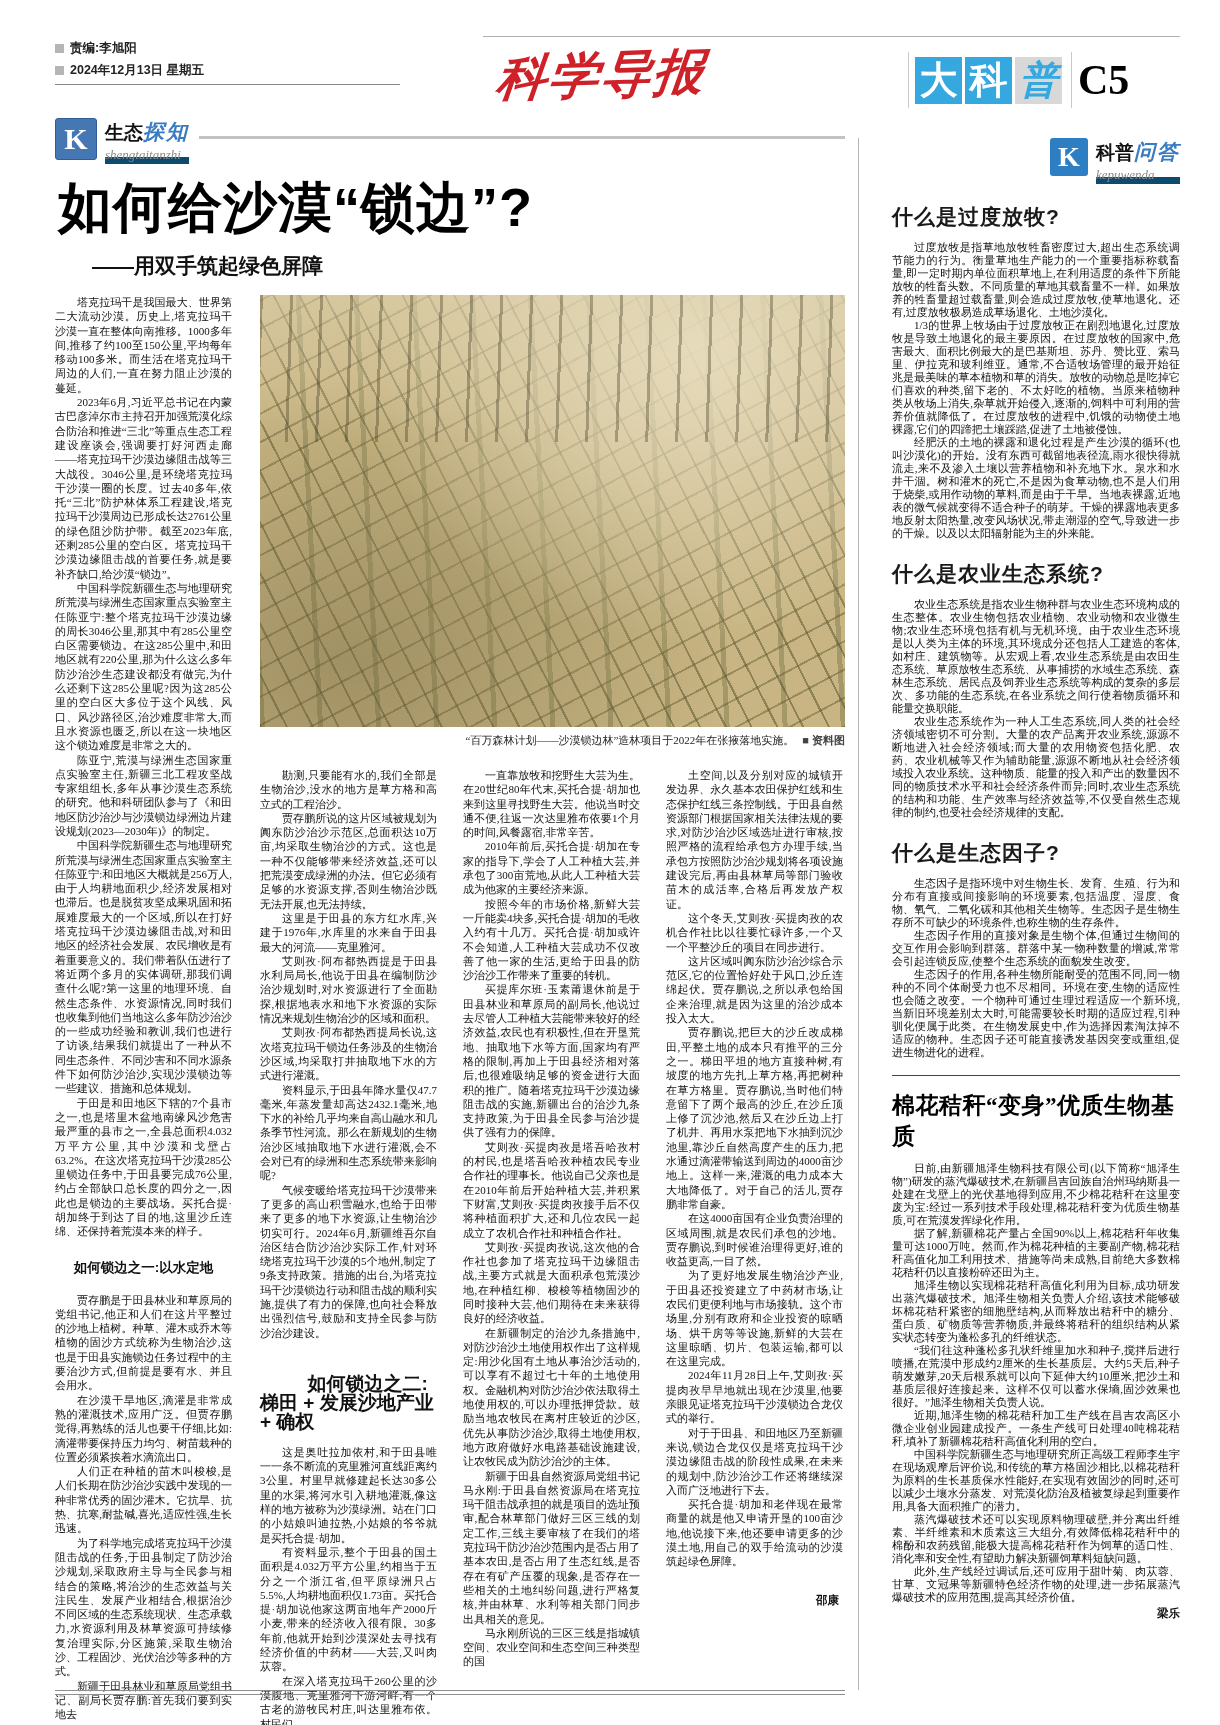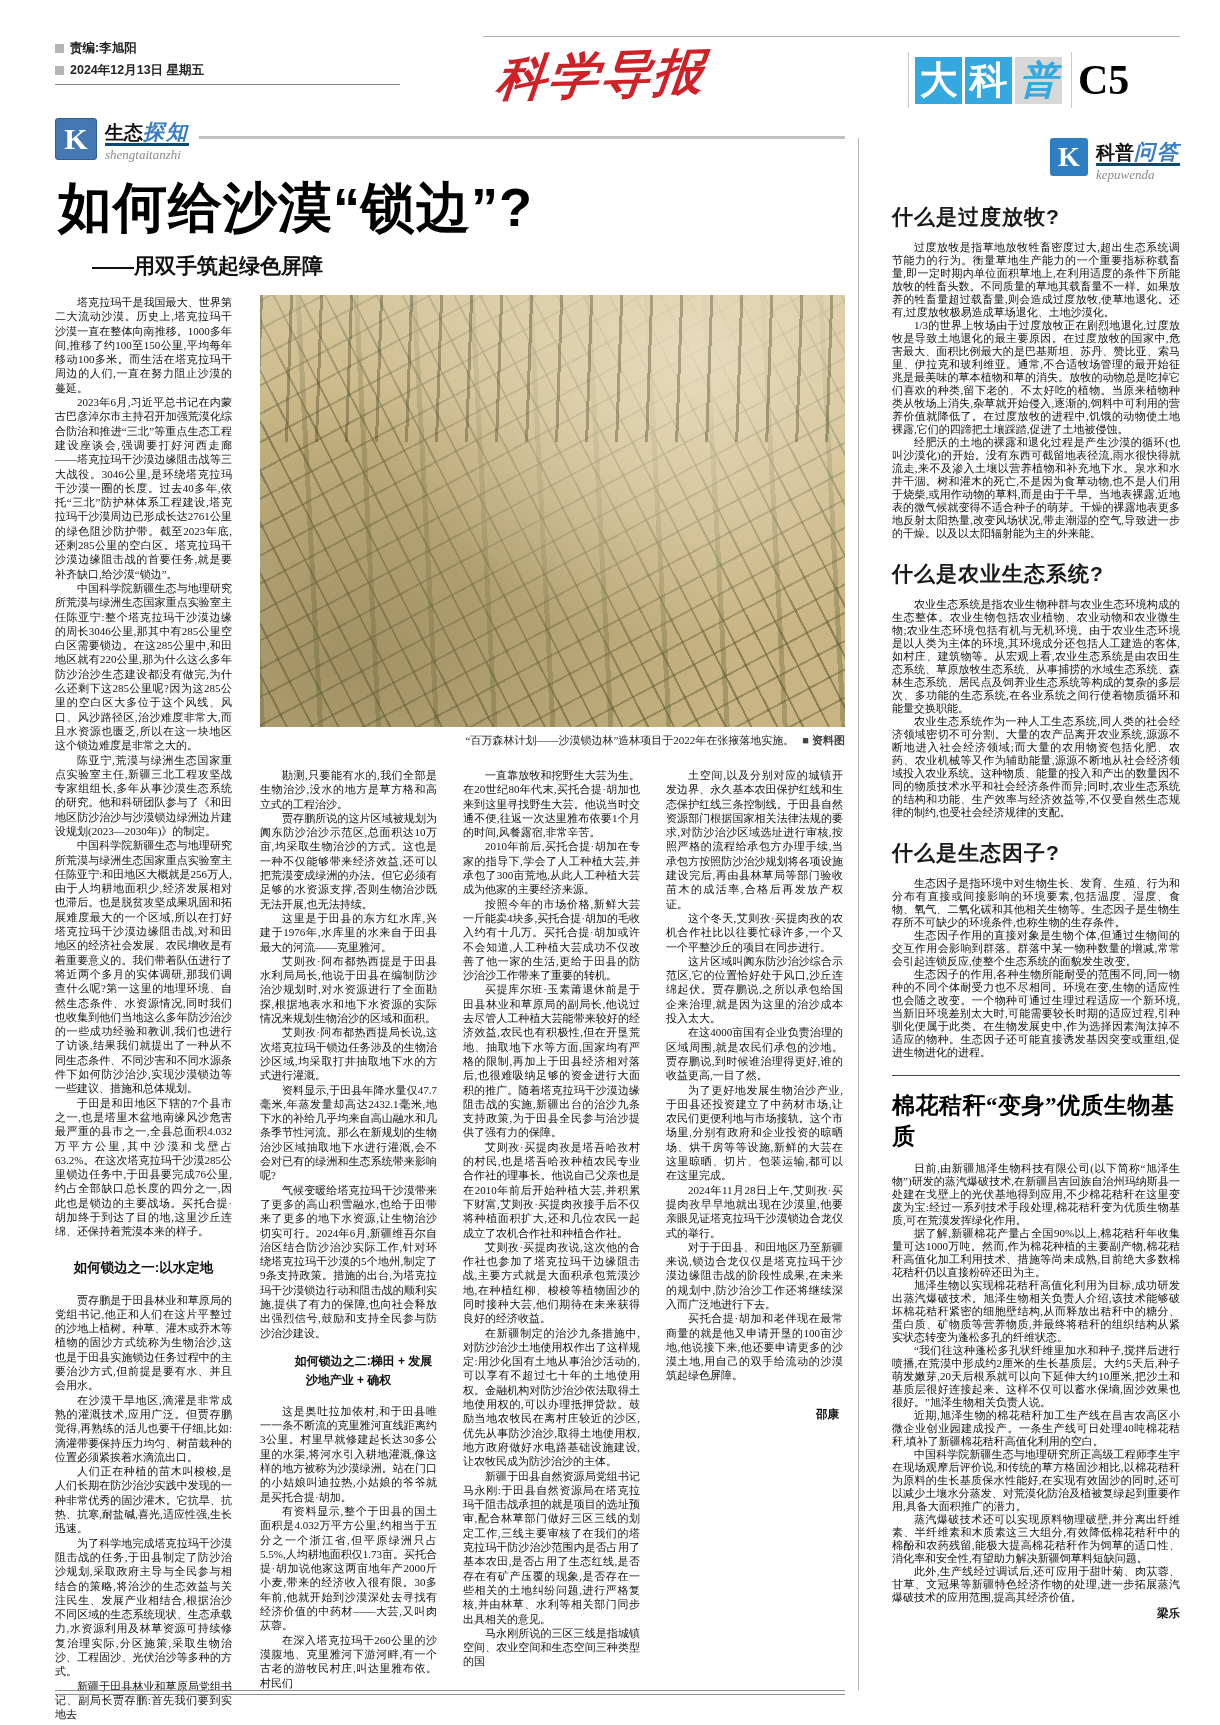--- a/index.html
+++ b/index.html
@@ -23,21 +23,21 @@
   .pb-blue{background:#35a8e0;color:#ffffff;}
   .pb-gray{background:#d8d8d8;color:#35a8e0;font-style:italic;}
   .pageno{font-size:42px;font-weight:900;font-family:"Liberation Serif",serif;color:#000;}
 
   
   .badge-row{left:55px;top:118px;width:790px;display:flex;align-items:flex-start;}
   .kbox{width:40px;height:40px;background:#4577b2;border:1px solid #2f5d96;border-radius:3px;
         color:#fff;display:flex;align-items:center;justify-content:center;
         font-family:"Liberation Serif",serif;font-size:30px;font-weight:bold;flex:0 0 auto;}
   .badge-labels{margin-left:8px;}
-  .badge-title{border-bottom:3px solid #0c4a6e;padding-bottom:1px;white-space:nowrap;}
+  .badge-title{border-bottom:7px solid #0c4a6e;padding-bottom:15px;white-space:nowrap;}
   .lab-black{font-family:"Liberation Sans",sans-serif;font-size:19px;font-weight:bold;color:#111;}
   .lab-blue{font-size:21px;font-weight:bold;color:#3a7cc2;font-style:italic;letter-spacing:2px;}
   .pinyin{font-style:italic;color:#8a8a8a;font-size:13px;margin-top:1px;}
   .badge-rule{flex:1;border-top:3px solid #c2c2c2;margin-top:18px;margin-left:10px;}
 
   
   .headline{left:58px;top:172px;width:780px;font-family:"Liberation Sans",sans-serif;
             font-size:54px;font-weight:900;letter-spacing:1px;color:#000;}
   .subheadline{left:92px;top:252px;font-family:"Liberation Sans",sans-serif;
                font-size:21px;font-weight:bold;color:#111;}
@@ -59,22 +59,22 @@
 
   
   .col{position:absolute;width:177px;text-align:justify;}
   .col p{margin:0;text-indent:2em;font-size:11px;line-height:14.3px;}
   .col1{left:55px;top:295px;height:1395px;}
   .col2{left:260px;top:768px;height:922px;}
   .col3{left:463px;top:768px;height:922px;}
   .col4{left:666px;top:768px;height:922px;}
   .subhead1{font-family:"Liberation Sans",sans-serif;font-weight:bold;font-size:13.5px;
             text-align:center;margin:20px 0 16px;text-indent:0;}
-  .subhead2{font-family:"Liberation Sans",sans-serif;font-weight:bold;font-size:12px;
-            text-align:center;margin:12px 0 14px;text-indent:2.5em;line-height:19px;}
+  .subhead2{font-family:"Liberation Sans",sans-serif;font-weight:bold;font-size:19px;
+            text-align:left;margin:34px 0 14px;text-indent:2.5em;line-height:19px;}
   .byline-left{text-align:right;font-weight:bold;font-size:11.5px;margin-top:24px;padding-right:4px;}
 
   .divider-v{left:858px;top:138px;width:0;height:1552px;border-left:1px solid #b5b5b5;}
   .bottom-rule{left:55px;top:1690px;width:790px;height:3px;
                border-top:1px solid #8f8f8f;border-bottom:1px solid #8f8f8f;}
 
   
   .rightcol{left:892px;top:138px;width:288px;}
   .rbadge{display:flex;justify-content:flex-end;}
   .rbadge-inner{display:flex;align-items:flex-start;}
@@ -171,20 +171,21 @@
   <p>艾则孜·买提肉孜说,这次他的合作社也参加了塔克拉玛干边缘阻击战,主要方式就是大面积承包荒漠沙地,在种植红柳、梭梭等植物固沙的同时接种大芸,他们期待在未来获得良好的经济收益。</p>
   <p>在新疆制定的治沙九条措施中,对防沙治沙土地使用权作出了这样规定:用沙化国有土地从事治沙活动的,可以享有不超过七十年的土地使用权。金融机构对防沙治沙依法取得土地使用权的,可以办理抵押贷款。鼓励当地农牧民在离村庄较近的沙区,优先从事防沙治沙,取得土地使用权,地方政府做好水电路基础设施建设,让农牧民成为防沙治沙的主体。</p>
   <p>新疆于田县自然资源局党组书记马永刚:于田县自然资源局在塔克拉玛干阻击战承担的就是项目的选址预审,配合林草部门做好三区三线的划定工作,三线主要审核了在我们的塔克拉玛干防沙治沙范围内是否占用了基本农田,是否占用了生态红线,是否存在有矿产压覆的现象,是否存在一些相关的土地纠纷问题,进行严格复核,并由林草、水利等相关部门同步出具相关的意见。</p>
   <p>马永刚所说的三区三线是指城镇空间、农业空间和生态空间三种类型的国</p>
 </div>
 
 <div class="col col4">
   <p>土空间,以及分别对应的城镇开发边界、永久基本农田保护红线和生态保护红线三条控制线。于田县自然资源部门根据国家相关法律法规的要求,对防沙治沙区域选址进行审核,按照严格的流程给承包方办理手续,当承包方按照防沙治沙规划将各项设施建设完后,再由县林草局等部门验收苗木的成活率,合格后再发放产权证。</p>
   <p>这个冬天,艾则孜·买提肉孜的农机合作社比以往要忙碌许多,一个又一个平整沙丘的项目在同步进行。</p>
   <p>这片区域叫阗东防沙治沙综合示范区,它的位置恰好处于风口,沙丘连绵起伏。贾存鹏说,之所以承包给国企来治理,就是因为这里的治沙成本投入太大。</p>
+  <p>贾存鹏说,把巨大的沙丘改成梯田,平整土地的成本只有推平的三分之一。梯田平坦的地方直接种树,有坡度的地方先扎上草方格,再把树种在草方格里。贾存鹏说,当时他们特意留下了两个最高的沙丘,在沙丘顶上修了沉沙池,然后又在沙丘边上打了机井、再用水泵把地下水抽到沉沙池里,靠沙丘自然高度产生的压力,把水通过滴灌带输送到周边的4000亩沙地上。这样一来,灌溉的电力成本大大地降低了。对于自己的活儿,贾存鹏非常自豪。</p>
   <p>在这4000亩国有企业负责治理的区域周围,就是农民们承包的沙地。贾存鹏说,到时候谁治理得更好,谁的收益更高,一目了然。</p>
   <p>为了更好地发展生物治沙产业,于田县还投资建立了中药材市场,让农民们更便利地与市场接轨。这个市场里,分别有政府和企业投资的晾晒场、烘干房等等设施,新鲜的大芸在这里晾晒、切片、包装运输,都可以在这里完成。</p>
   <p>2024年11月28日上午,艾则孜·买提肉孜早早地就出现在沙漠里,他要亲眼见证塔克拉玛干沙漠锁边合龙仪式的举行。</p>
   <p>对于于田县、和田地区乃至新疆来说,锁边合龙仅仅是塔克拉玛干沙漠边缘阻击战的阶段性成果,在未来的规划中,防沙治沙工作还将继续深入而广泛地进行下去。</p>
   <p>买托合提·胡加和老伴现在最常商量的就是他又申请开垦的100亩沙地,他说接下来,他还要申请更多的沙漠土地,用自己的双手给流动的沙漠筑起绿色屏障。</p>
   <div class="byline-left">邵康</div>
 </div>
 
 <div class="abs divider-v"></div>
 <div class="abs bottom-rule"></div>

